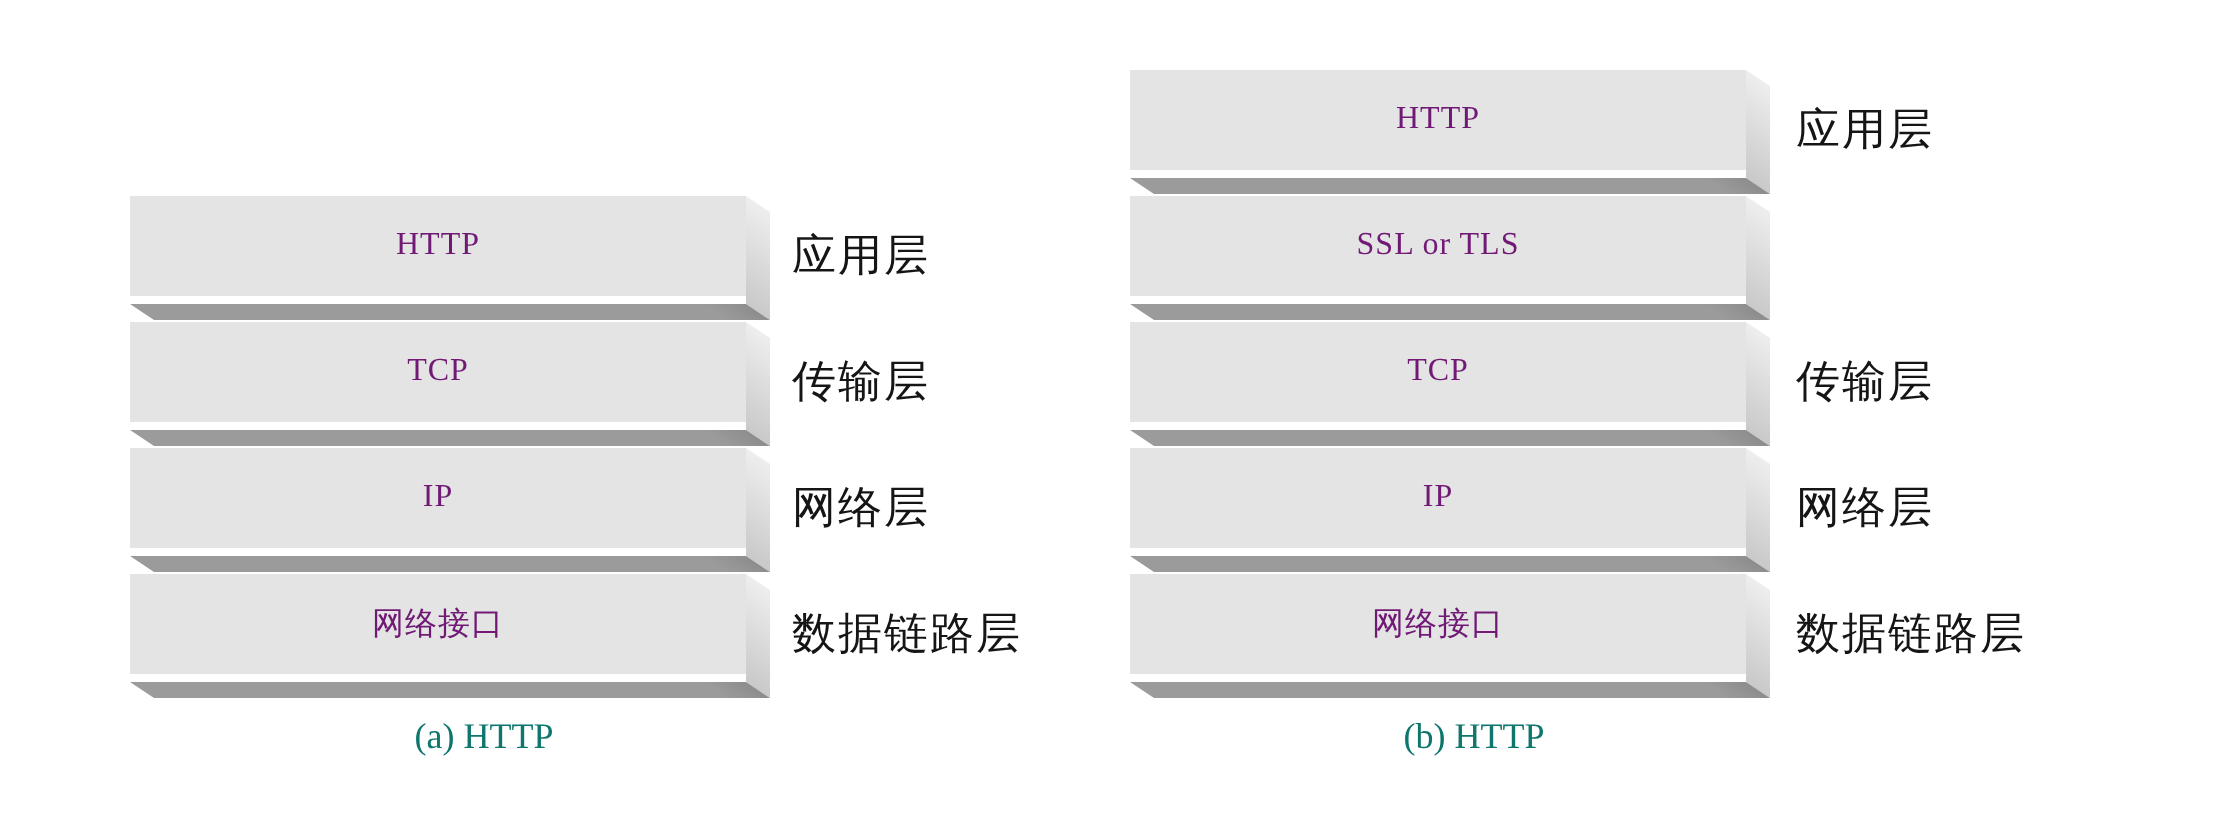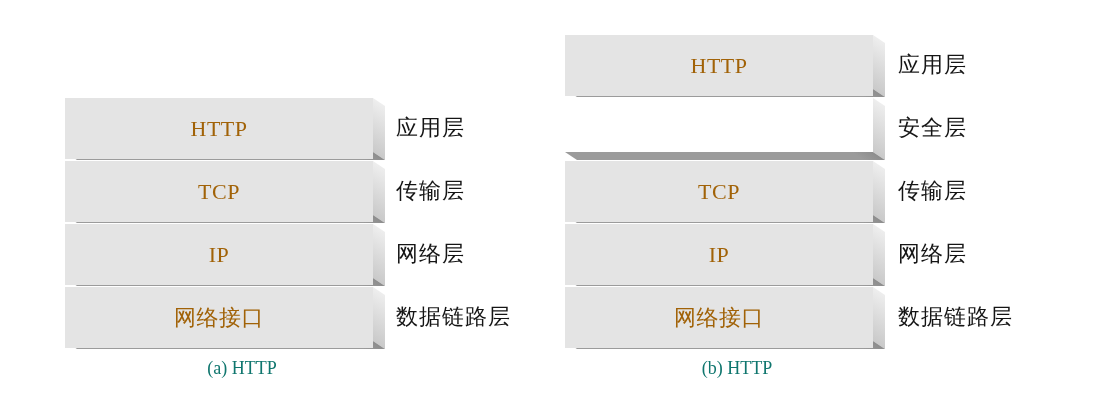--- a/index.html
+++ b/index.html
@@ -20,28 +20,28 @@
   
   .box3d {
     position: absolute;
     width: 320px;  
     height: 62px;  
     left: 0;
   }
   .box3d .face {
     position: absolute;
     left: 0; top: 0;
-    width: 308px; height: 61px;
+    width: 308px; height: 50px;
     background: #e4e4e4;
     display: flex;
     align-items: center;
     justify-content: center;
-    font-size: 22px;
+    font-size: 16px;
     letter-spacing: 0.5px;
-    color: #a16207;
+    color: #701a75;
   }
   .box3d .side {
     position: absolute;
     left: 308px; top: 0;
     width: 12px; height: 54px;
     background: linear-gradient(to bottom, #eeeeee 0%, #c9c9c9 100%);
     transform: skewY(33.69deg); 
     transform-origin: 0 0;
   }
   .box3d .bot {
@@ -122,20 +122,23 @@
     <div class="box3d" style="top:0px">
       <div class="side"></div>
       <div class="bot"></div>
       <div class="face">
         <span>HTTP</span>
       </div>
     </div>
     <div class="box3d" style="top:63px">
       <div class="side"></div>
       <div class="bot"></div>
+      <div class="face">
+        <span>SSL or TLS</span>
+      </div>
     </div>
     <div class="box3d" style="top:126px">
       <div class="side"></div>
       <div class="bot"></div>
       <div class="face">
         <span>TCP</span>
       </div>
     </div>
     <div class="box3d" style="top:189px">
       <div class="side"></div>
@@ -147,20 +150,19 @@
     <div class="box3d" style="top:252px">
       <div class="side"></div>
       <div class="bot"></div>
       <div class="face">
         <span>网络接口</span>
       </div>
     </div>
   </div>
 
   <div class="layer-label" style="left:898px; top:35px;">应用层</div>
-  <div class="layer-label" style="left:898px; top:98px;">安全层</div>
   <div class="layer-label" style="left:898px; top:161px;">传输层</div>
   <div class="layer-label" style="left:898px; top:224px;">网络层</div>
   <div class="layer-label" style="left:898px; top:287px;">数据链路层</div>
 
   <div class="caption" style="left:737px;">(b) HTTP</div>
 
 </div>
 
 </body></html>

